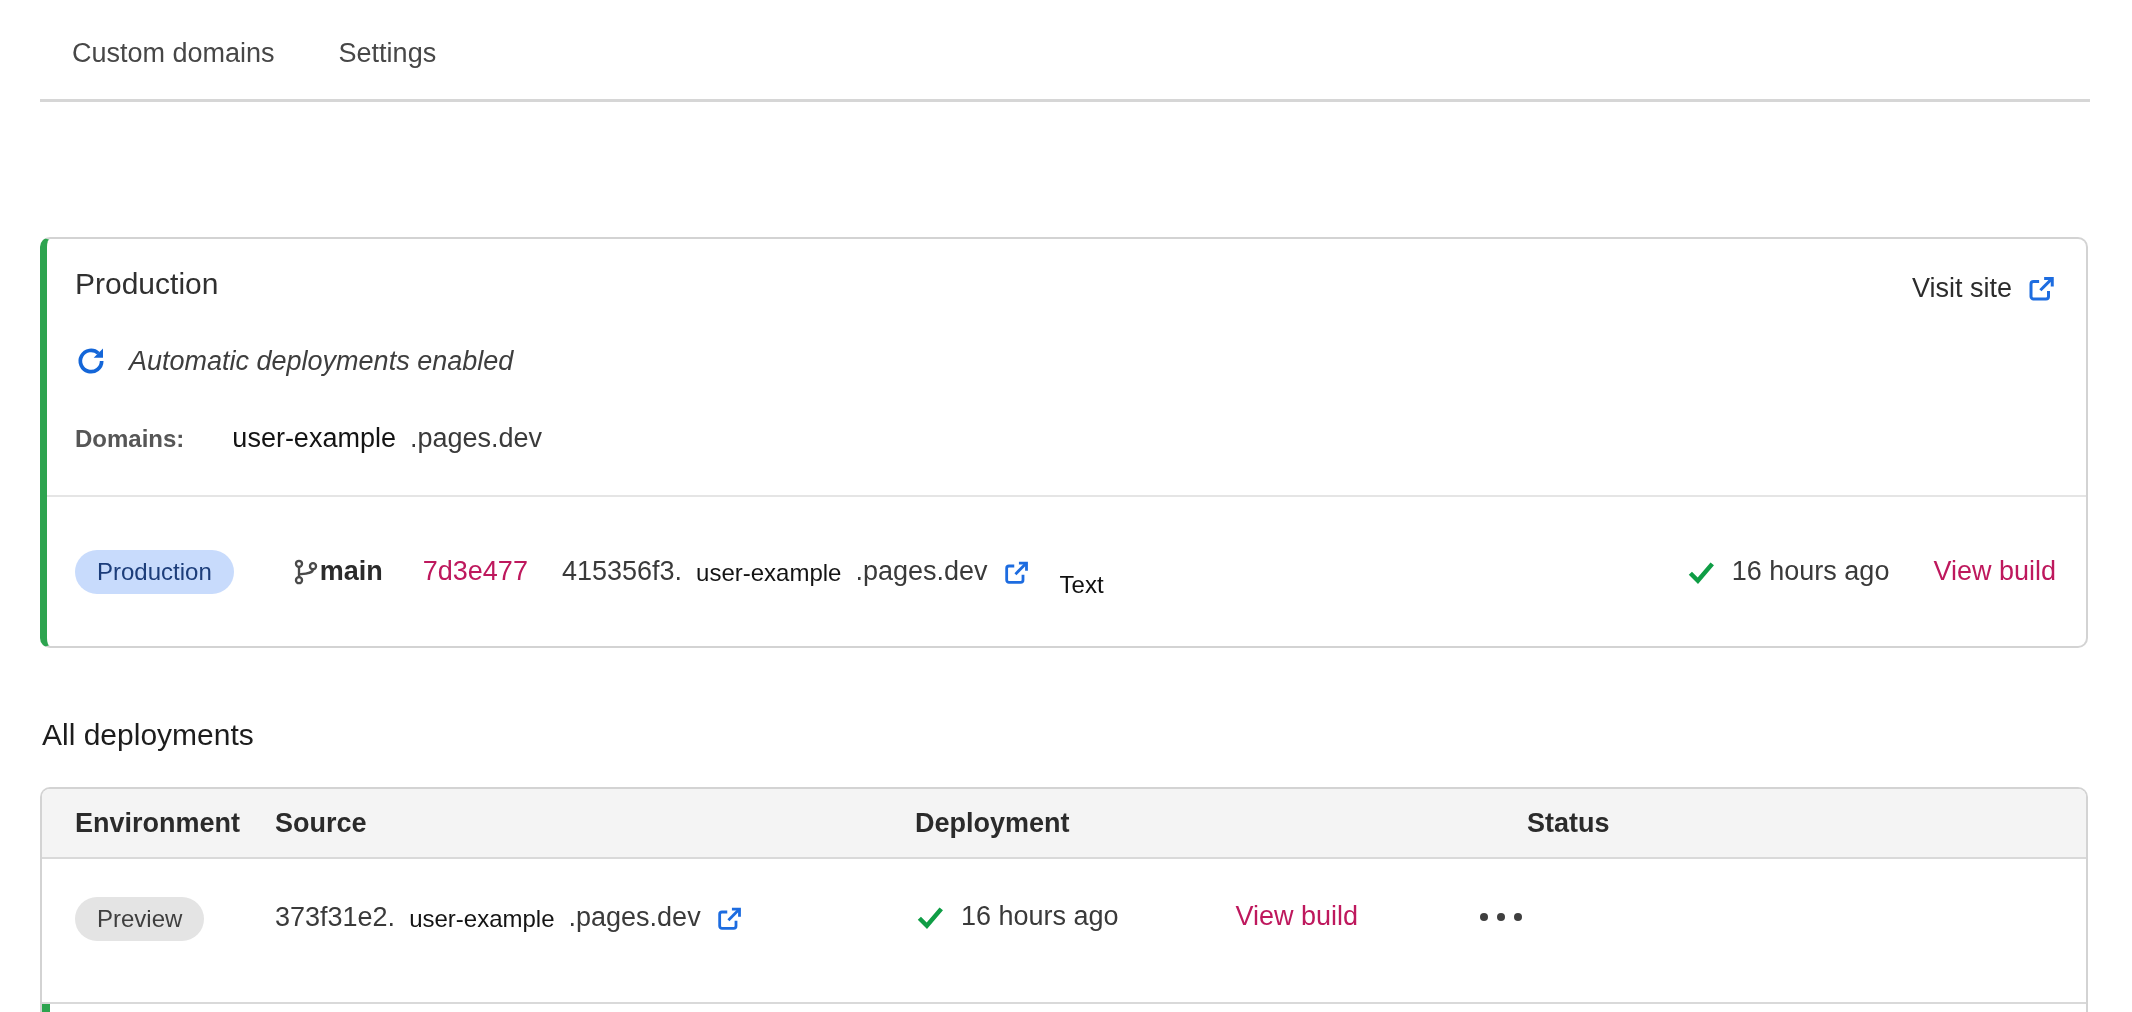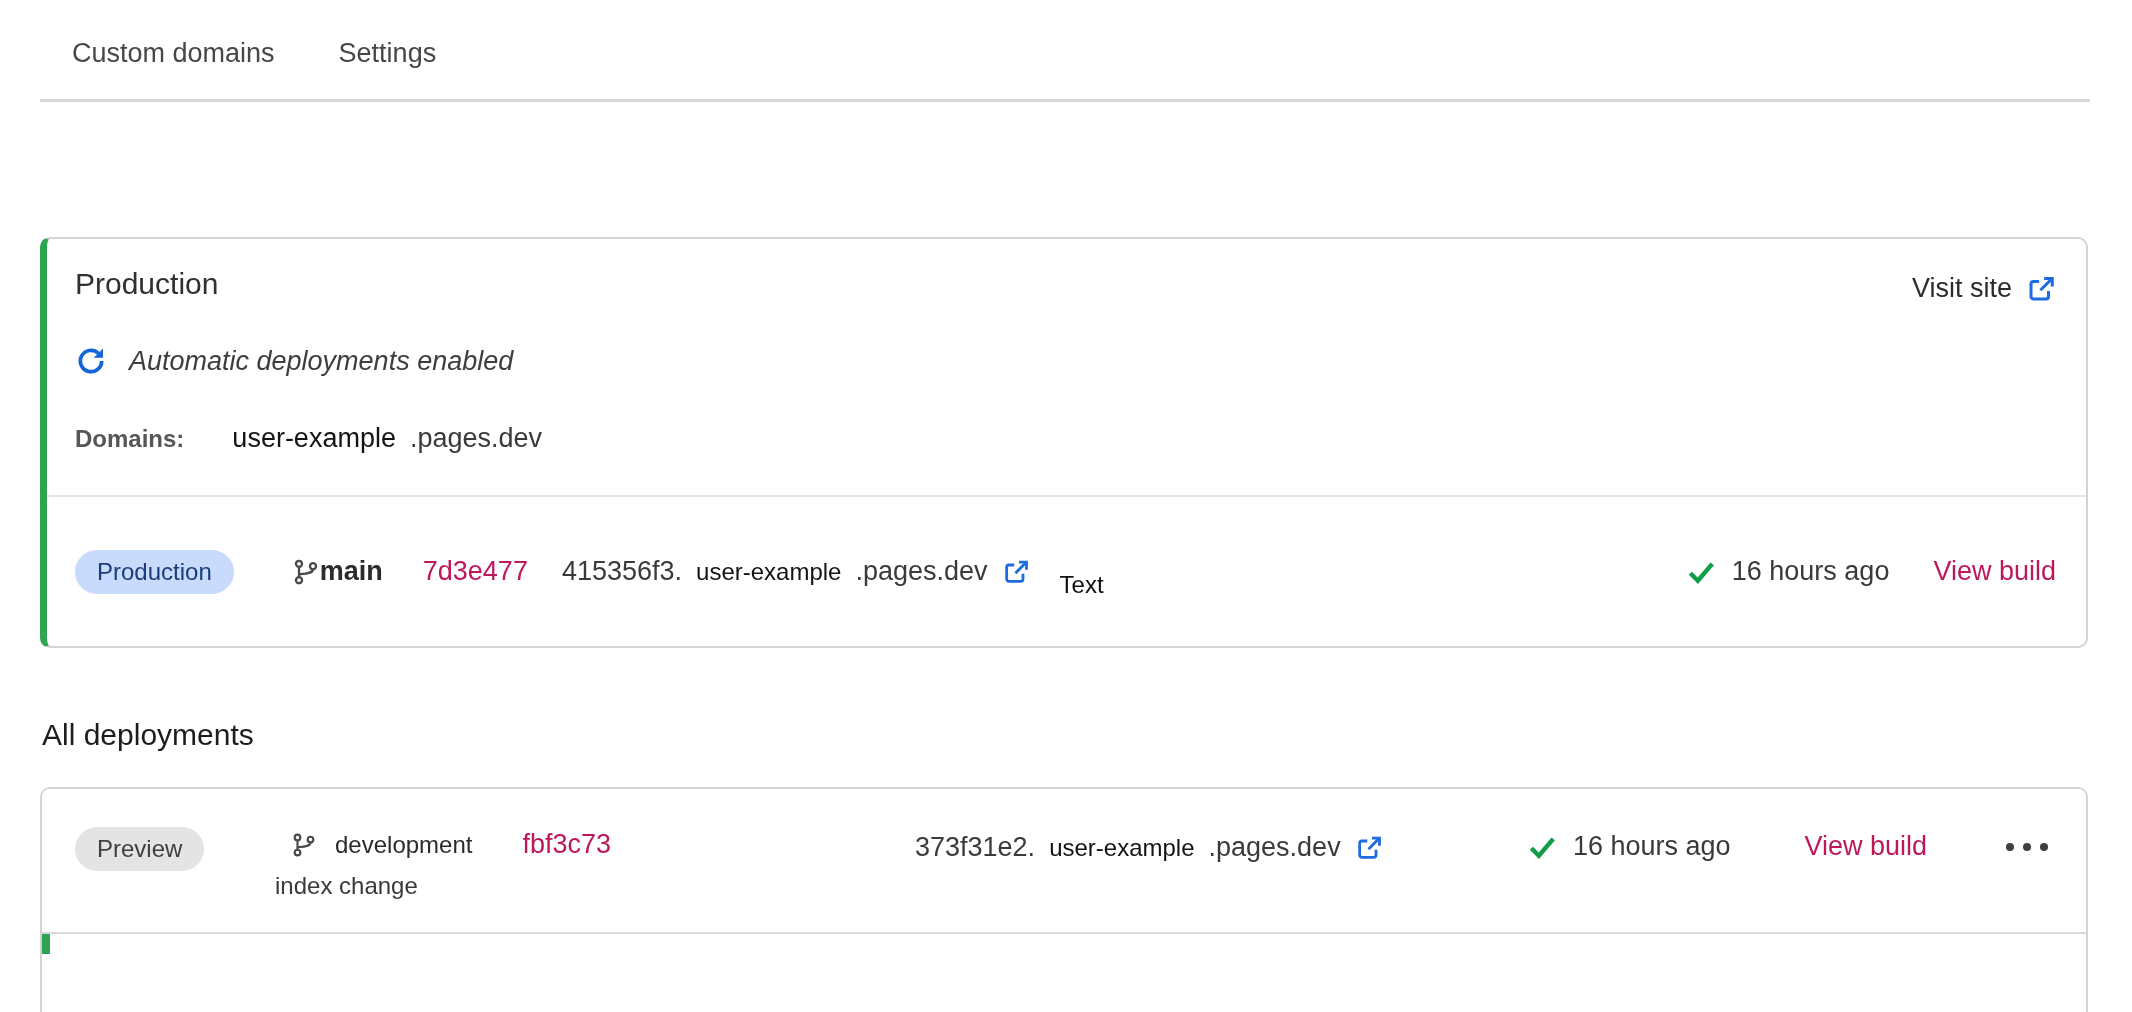--- a/index.html
+++ b/index.html
@@ -77,21 +77,21 @@
     font-size: 24px; padding: 8px 22px; border-radius: 999px; white-space: nowrap;
   }
   .badge-production { background: #c8dbfc; color: #1c3d7a; }
   .badge-preview    { background: #e4e4e4; color: #3f3f3f; }
 
   .branch-group { display: flex; align-items: center; gap: 0; margin-left: 58px; }
   .branch-name-bold { font-size: 27px; font-weight: bold; color: #2b2b2b; }
   .link { color: #be185d; cursor: pointer; font-size: 27px; white-space: nowrap; }
   .commit-link { margin-left: 40px; }
 
-  .url-group { display: flex; align-items: center; margin-left: 34px; }
+  .url-group { display: flex; align-items: flex-end; margin-left: 34px; }
   .url-hash   { font-size: 27px; color: #3a3a3a; }
   .url-name   { font-size: 24px; color: #141414; margin-left: 14px; }
   .url-suffix { font-size: 27px; color: #3a3a3a; margin-left: 14px; }
   .url-ext-icon { margin-left: 14px; display: flex; }
 
   .note-text { font-size: 24px; color: #101010; margin-left: 30px; position: relative; top: 13px; }
 
   .time-text { font-size: 27px; color: #3a3a3a; margin-left: 16px; white-space: nowrap; }
   .view-build { margin-left: 44px; }
 
@@ -212,42 +212,32 @@
       </span>
       <span class="time-text">16 hours ago</span>
       <span class="link view-build">View build</span>
     </div>
   </div>
 </div>
 
 <div class="section-heading">All deployments</div>
 
 <div class="table">
+  <div class="table-header">
+    <div>Environment</div>
+    <div>Source</div>
+    <div>Deployment</div>
+    <div>Status</div>
+  </div>
 
   <div class="table-row">
     <div>
       <span class="badge badge-preview">Preview</span>
     </div>
 
-    <div class="source-cell">
-      <div class="source-line1">
-        <span class="icon">
-          <svg width="26" height="26" viewBox="0 0 24 24" fill="none" stroke="#4a4a4a" stroke-width="2">
-            <circle cx="6" cy="5" r="2.6"></circle>
-            <circle cx="18" cy="7" r="2.6"></circle>
-            <circle cx="6" cy="19" r="2.6"></circle>
-            <path d="M6 7.6v8.8"></path>
-            <path d="M18 9.6c0 3.6-5.5 3.8-11.9 4.4"></path>
-          </svg>
-        </span>
-        <span class="branch-name">development</span>
-        <span class="link source-commit">fbf3c73</span>
-      </div>
-      <div class="commit-msg">index change</div>
-    </div>
 
     <div>
       <span class="url-group row-url">
         <span class="url-hash">373f31e2.</span>
         <span class="url-name">user-example</span>
         <span class="url-suffix">.pages.dev</span>
         <span class="icon url-ext-icon">
           <svg width="28" height="28" viewBox="0 0 24 24" fill="none" stroke="#1d6ce0" stroke-width="2.4">
             <path d="M18 13.5v4.5a2 2 0 0 1-2 2H6a2 2 0 0 1-2-2V8a2 2 0 0 1 2-2h4.5"></path>
             <path d="M14.5 3.5H21v6.5"></path>

